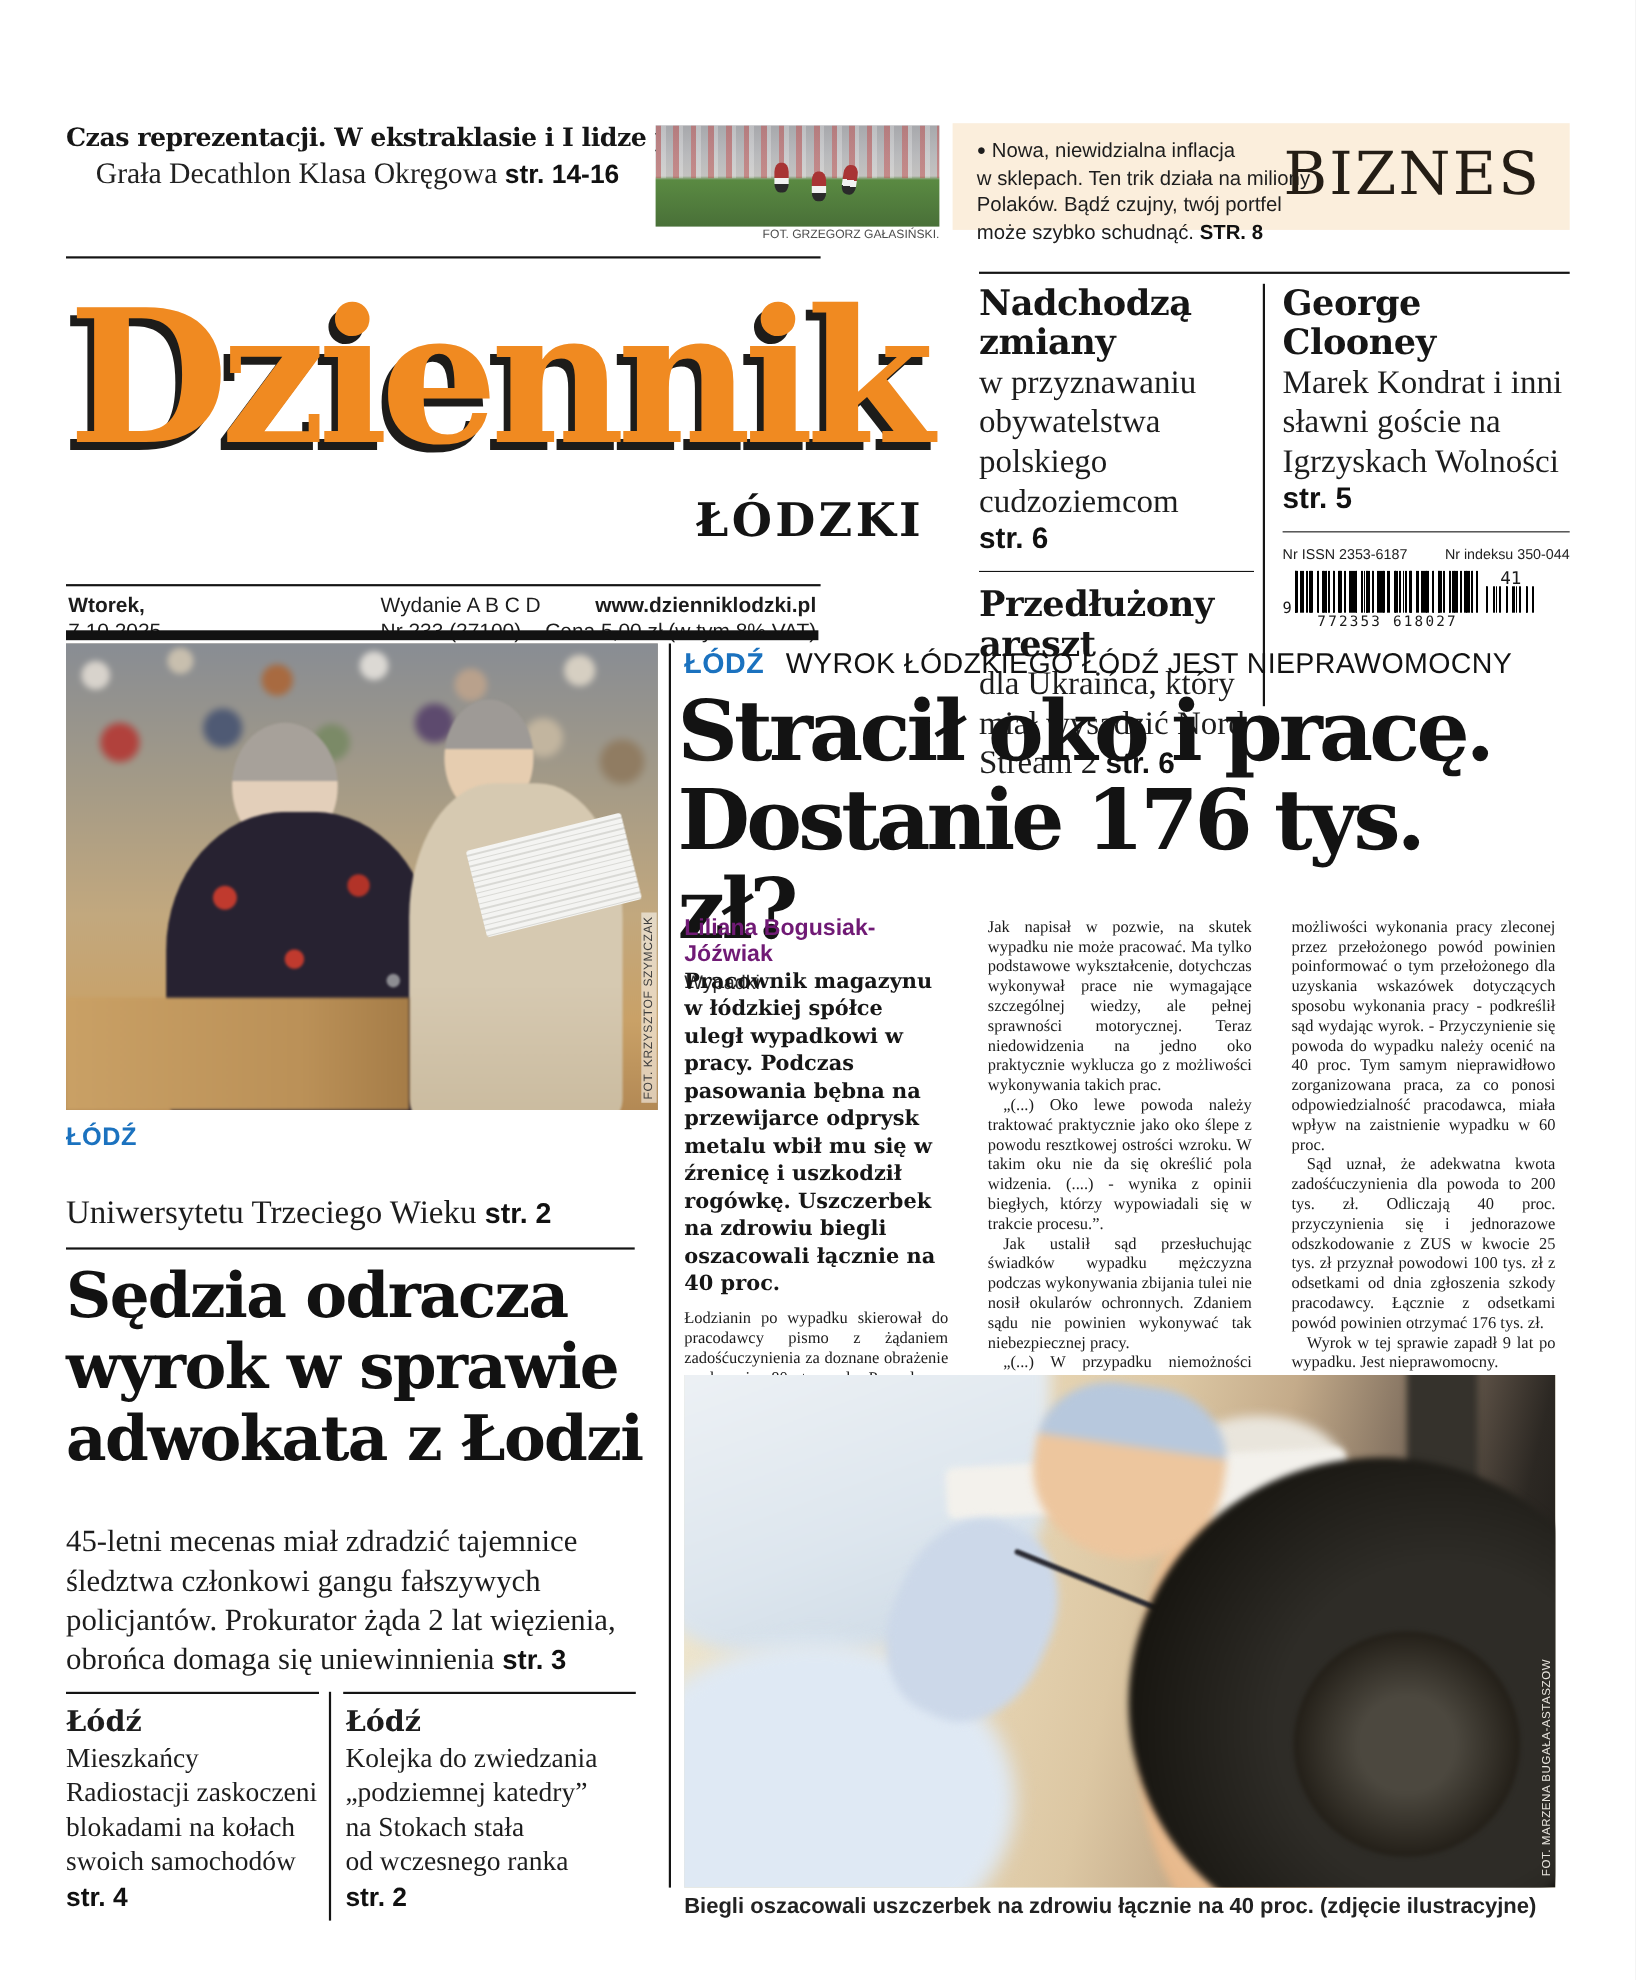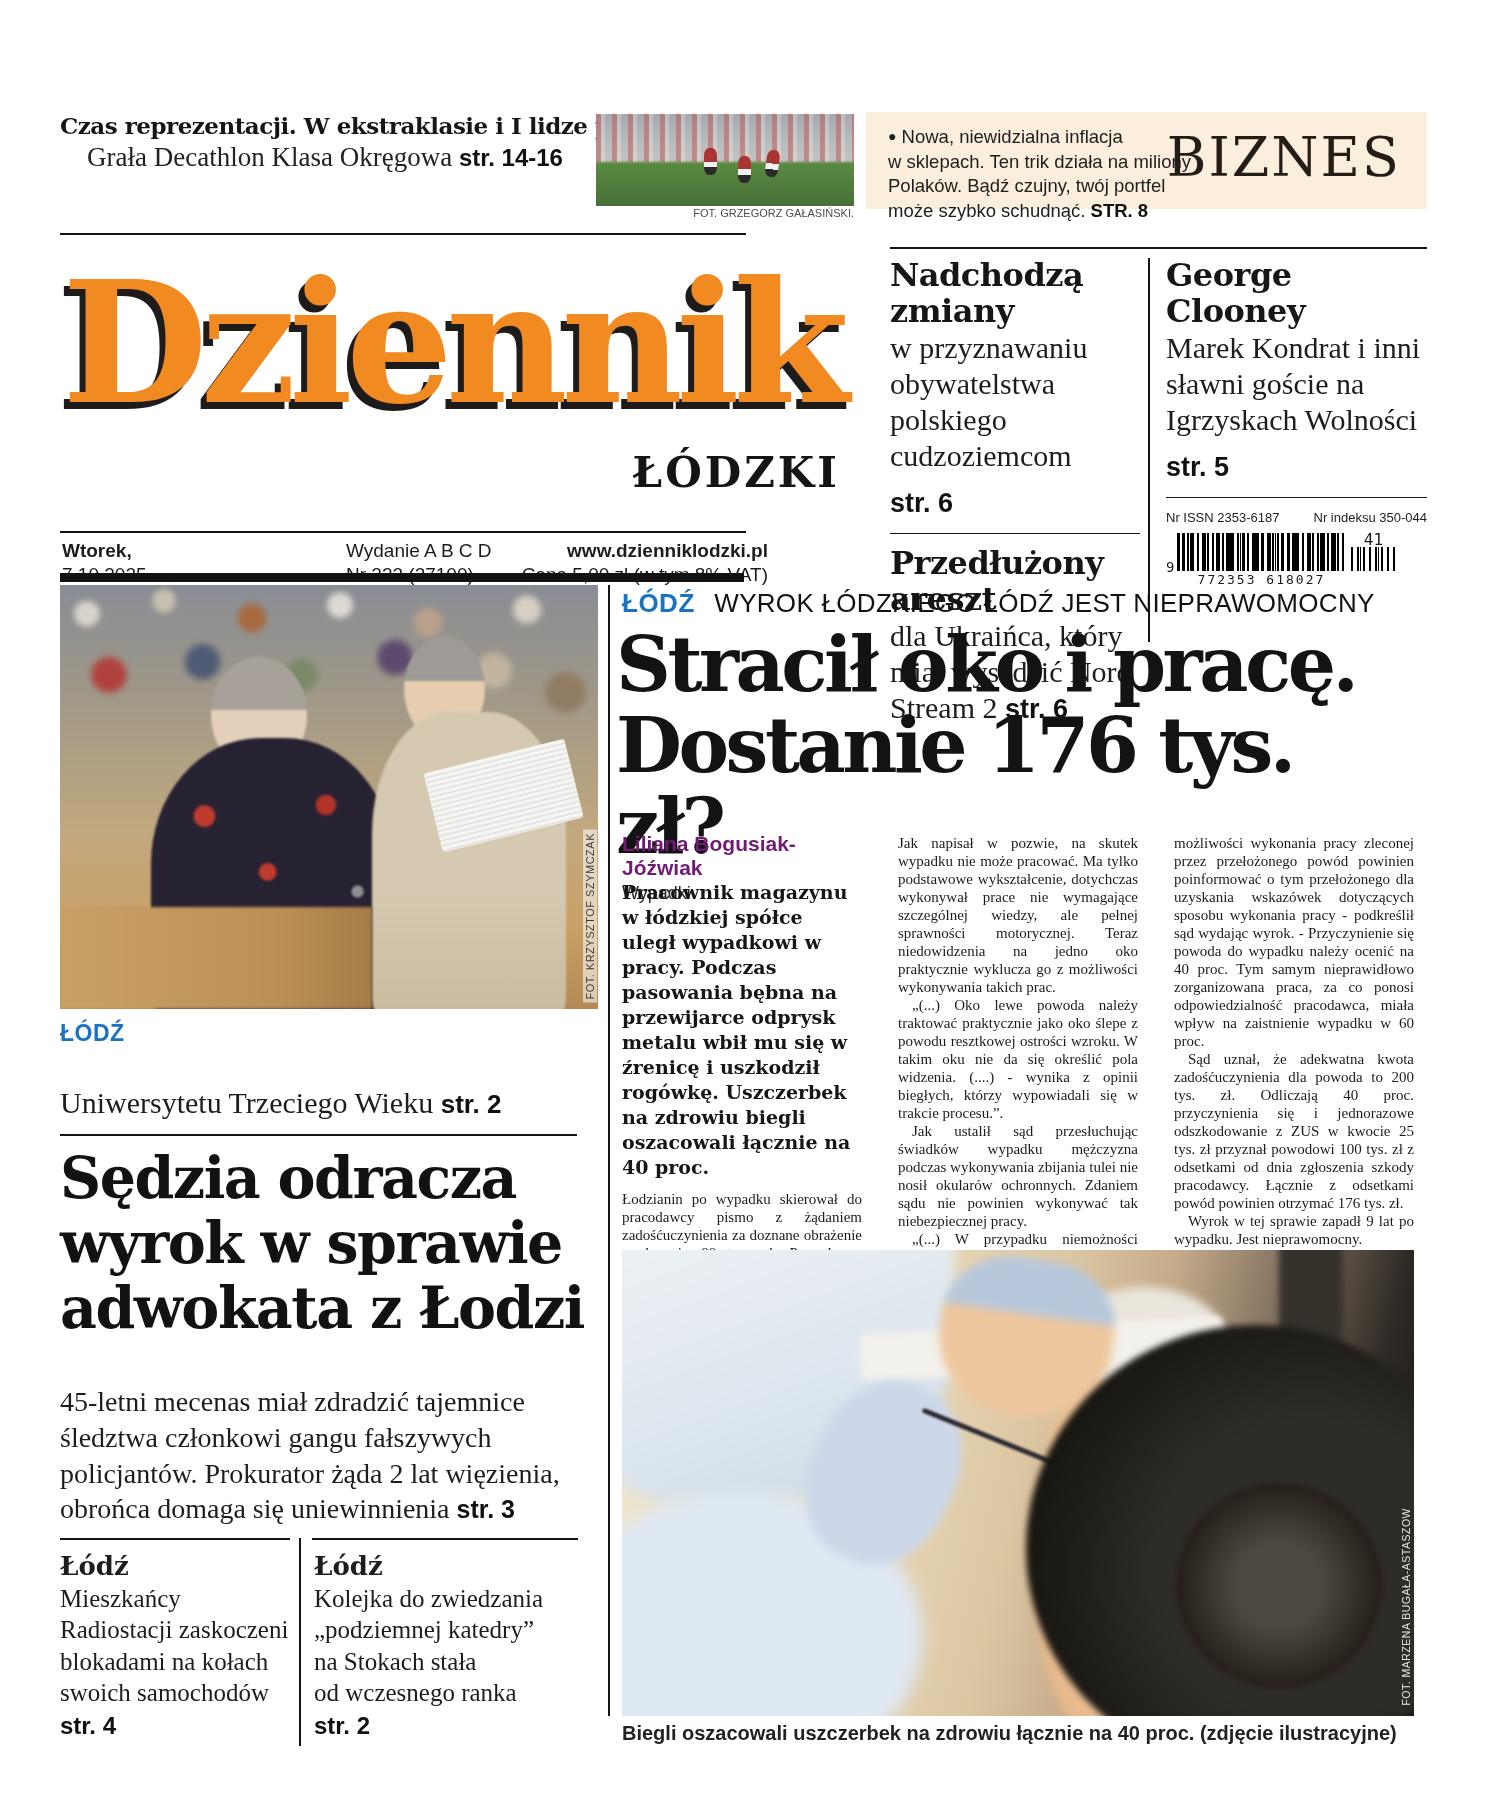--- a/index.html
+++ b/index.html
@@ -41,21 +41,21 @@
 
   
   .tn-rule{left:890px;top:247px;width:537px;}
   .tn-vrule{left:1148px;top:258px;height:384px;width:1.5px;background:#141414;}
   .tn-col{top:258px;}
   .tn-colA{left:890px;width:250px;}
   .tn-colB{left:1166px;width:261px;}
   .tn-title{font-family:"DejaVu Serif",serif;font-weight:700;font-size:32px;line-height:1.12;
      letter-spacing:-0.5px;color:#161616;}
   .tn-body{font-size:30px;line-height:1.2;color:#1d1d1d;white-space:pre-line;}
-  .tn-page{display:block;margin-top:14px;font-size:27px;}
+  .tn-page{display:block;margin-top:0;font-size:27px;}
   .tn-page-inline{display:inline;font-size:27px;}
   .tn-hr{margin:14px 0 12px 0;height:1.5px;background:#141414;border:0;}
   .issn-row{display:flex;justify-content:space-between;font-family:"Liberation Sans",sans-serif;
      font-size:13px;color:#222;margin-top:4px;}
   .barcode{display:flex;align-items:flex-start;margin-top:8px;}
   .bc-9{font-family:"DejaVu Sans Mono",monospace;font-size:14px;margin-right:3px;margin-top:26px;}
   .bc-main{width:168px;}
   .bc-bars{height:38px;background-image:
       repeating-linear-gradient(90deg,#000 0 2px,transparent 2px 5px),
       repeating-linear-gradient(90deg,#000 0 1px,transparent 1px 7px),
@@ -65,21 +65,21 @@
   .bc-addon-num{font-family:"DejaVu Sans Mono",monospace;font-size:16px;line-height:13px;}
   .bc-addon-bars{height:24px;margin-top:1px;background-image:
       repeating-linear-gradient(90deg,#000 0 2px,transparent 2px 6px),
       repeating-linear-gradient(90deg,#000 0 1px,transparent 1px 9px);}
 
   
   .dl-rule{left:60px;top:531px;width:686px;height:1.5px;background:#141414;}
   .dl{font-family:"Liberation Sans",sans-serif;font-size:19px;line-height:24px;color:#1c1c1c;}
   .dl-left{left:62px;top:539px;}
   .dl-mid{left:346px;top:539px;}
-  .dl-right{left:442px;top:539px;width:326px;text-align:right;}
+  .dl-right{left:416px;top:539px;width:326px;text-align:right;}
   .thickbar{left:60px;top:573px;width:684px;height:9px;background:#121212;}
 
   
   .sen-photo{left:60px;top:585px;width:538px;height:424px;overflow:hidden;background:#9b9489;}
   .sen-bg{position:absolute;inset:-6px;filter:blur(2.5px);
     background-image:
       radial-gradient(circle 22px at 6% 8%,#d8d3cc 45%,transparent 72%),
       radial-gradient(circle 20px at 20% 5%,#c8bfae 45%,transparent 72%),
       radial-gradient(circle 24px at 36% 9%,#a86a40 45%,transparent 72%),
       radial-gradient(circle 22px at 52% 6%,#dcd9d4 45%,transparent 72%),

